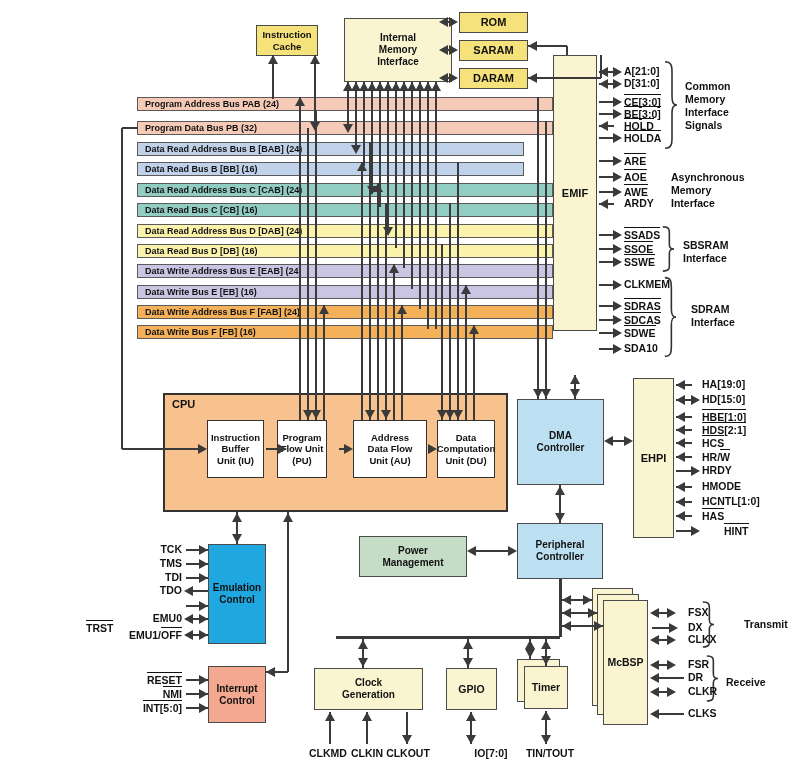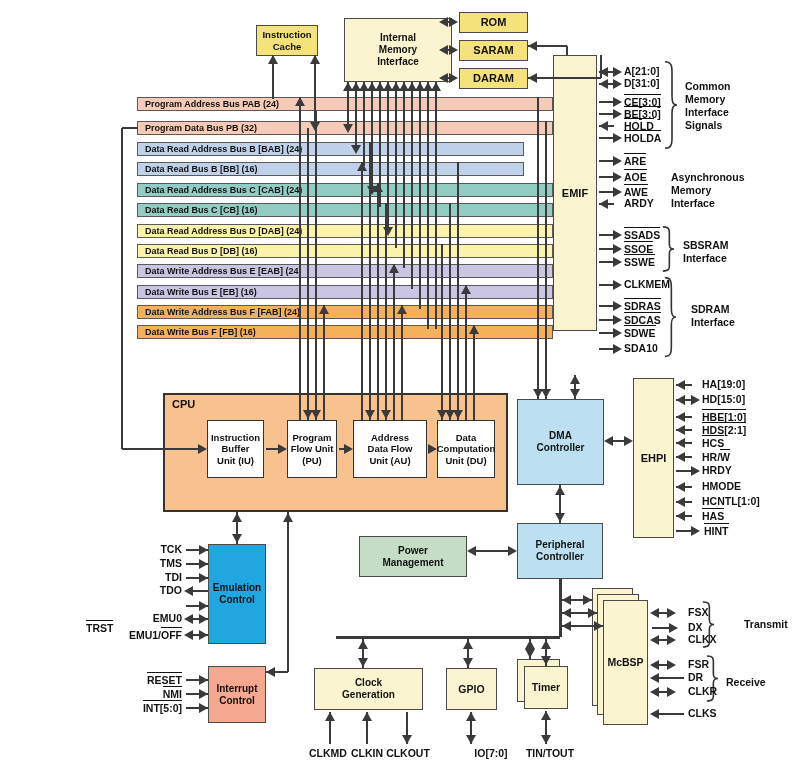--- a/index.html
+++ b/index.html
@@ -52,21 +52,21 @@
 
   <div class="box f-cream" style="left:553px;top:55px;width:44px;height:276px;font-size:11px;">
     <span>EMIF</span></div>
 
   <div class="box f-cpu" style="left:163px;top:393px;width:345px;height:119px;border-width:2px;border-color:#333;"></div>
   <div class="cpu-tag" style="left:172px;top:398px;">CPU</div>
   <div class="box f-white" style="left:207px;top:420px;width:57px;height:58px;font-size:9.5px;border-color:#333;">
     <span>Instruction
 Buffer
 Unit (IU)</span></div>
-  <div class="box f-white" style="left:287px;top:420px;width:50px;height:58px;font-size:9.5px;border-color:#333;">
+  <div class="box f-white" style="left:277px;top:420px;width:50px;height:58px;font-size:9.5px;border-color:#333;">
     <span>Program
 Flow Unit
 (PU)</span></div>
   <div class="box f-white" style="left:353px;top:420px;width:74px;height:58px;font-size:9.5px;border-color:#333;">
     <span>Address
 Data Flow
 Unit (AU)</span></div>
   <div class="box f-white" style="left:437px;top:420px;width:58px;height:58px;font-size:9.5px;border-color:#333;">
     <span>Data
 Computation
@@ -378,21 +378,21 @@
     <div class="tri" style="border-width: 5px 9px 5px 0px; border-color: transparent rgb(58, 58, 58) transparent transparent; left: 676px; top: 482px;"></div>
     <div class="sig-label" style="left: 702px; top: 479px;"><span class="seg">HMODE</span></div>
     <div class="hl" style="left: 676px; top: 501px; width: 16px; height: 2px;"></div>
     <div class="tri" style="border-width: 5px 9px 5px 0px; border-color: transparent rgb(58, 58, 58) transparent transparent; left: 676px; top: 497px;"></div>
     <div class="sig-label" style="left: 702px; top: 494px;"><span class="seg">HCNTL[1:0]</span></div>
     <div class="hl" style="left: 676px; top: 515px; width: 16px; height: 2px;"></div>
     <div class="tri" style="border-width: 5px 9px 5px 0px; border-color: transparent rgb(58, 58, 58) transparent transparent; left: 676px; top: 511px;"></div>
     <div class="sig-label" style="left: 702px; top: 508px;"><span class="seg ol">HAS</span></div>
     <div class="hl" style="left: 676px; top: 530px; width: 16px; height: 2px;"></div>
     <div class="tri" style="border-width: 5px 0px 5px 9px; border-color: transparent transparent transparent rgb(58, 58, 58); left: 691px; top: 526px;"></div>
-    <div class="sig-label" style="left: 682px; top: 523px; padding-left: 22px;"><span class="seg ol">HINT</span></div>
+    <div class="sig-label" style="left: 702px; top: 523px; padding-left: 22px;"><span class="seg ol">HINT</span></div>
     <div class="hl" style="left: 186px; top: 549px; width: 22px; height: 2px;"></div>
     <div class="tri" style="border-width: 5px 0px 5px 9px; border-color: transparent transparent transparent rgb(58, 58, 58); left: 199px; top: 545px;"></div>
     <div class="sig-label" style="left: 86px; width: 96px; text-align: right; top: 542px;"><span class="seg">TCK</span></div>
     <div class="hl" style="left: 186px; top: 563px; width: 22px; height: 2px;"></div>
     <div class="tri" style="border-width: 5px 0px 5px 9px; border-color: transparent transparent transparent rgb(58, 58, 58); left: 199px; top: 559px;"></div>
     <div class="sig-label" style="left: 86px; width: 96px; text-align: right; top: 556px;"><span class="seg">TMS</span></div>
     <div class="hl" style="left: 186px; top: 577px; width: 22px; height: 2px;"></div>
     <div class="tri" style="border-width: 5px 0px 5px 9px; border-color: transparent transparent transparent rgb(58, 58, 58); left: 199px; top: 573px;"></div>
     <div class="sig-label" style="left: 86px; width: 96px; text-align: right; top: 570px;"><span class="seg">TDI</span></div>
     <div class="hl" style="left: 186px; top: 590px; width: 22px; height: 2px;"></div>

